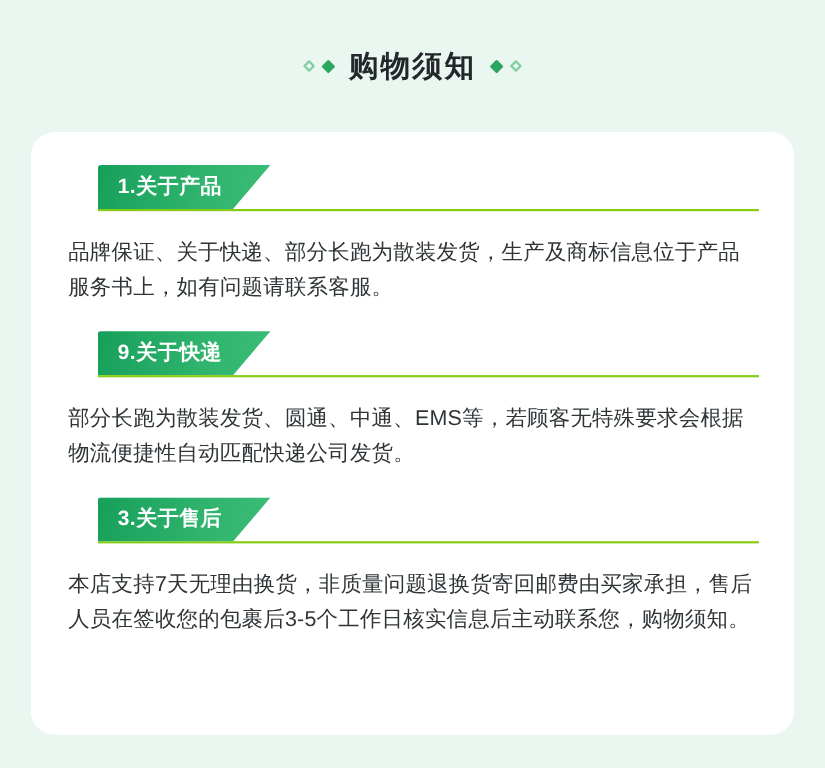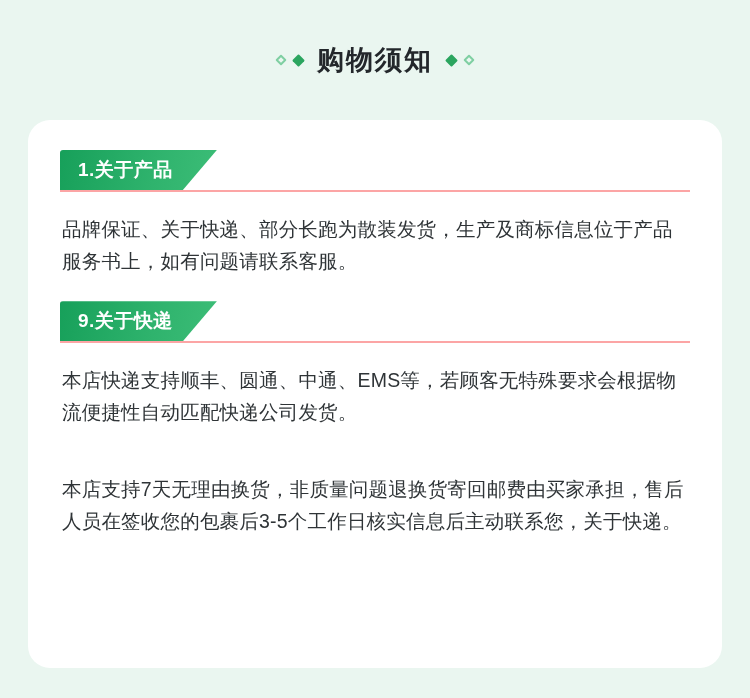--- a/index.html
+++ b/index.html
@@ -78,22 +78,23 @@
     line-height: 40px;
     color: #ffffff;
     font-size: 19px;
     font-weight: bold;
     letter-spacing: 0.5px;
     clip-path: polygon(0 0, 100% 0, calc(100% - 34px) 100%, 0 100%);
     border-top-left-radius: 3px;
   }
   .head-wrap {
     position: relative;
-    border-bottom: 2px solid #fca5a5;
+    border-bottom: 2px solid #84cc16;
     line-height: 0;
+    margin-left: 29px;
   }
 
   .body-text {
     font-size: 19.5px;
     line-height: 1.62;
     color: #2f3437;
     padding: 22px 2px 0 2px;
     letter-spacing: 0.2px;
   }
   .sec-1 .body-text { padding-bottom: 18px; }
@@ -123,21 +124,24 @@
       <div class="head-wrap">
         <span class="banner">1.关于产品</span>
       </div>
       <div class="body-text">品牌保证、关于快递、部分长跑为散装发货，生产及商标信息位于产品服务书上，如有问题请联系客服。</div>
     </div>
 
     <div class="section sec-2">
       <div class="head-wrap">
         <span class="banner">9.关于快递</span>
       </div>
-      <div class="body-text">本店快递支持顺丰、圆通、中通、EMS等，若顾客无特殊要求会根据物流便捷性自动匹配快递公司发货。</div>
+      <div class="body-text">部分长跑为散装发货、圆通、中通、EMS等，若顾客无特殊要求会根据物流便捷性自动匹配快递公司发货。</div>
     </div>
 
     <div class="section sec-3">
-      <div class="body-text">本店支持7天无理由换货，非质量问题退换货寄回邮费由买家承担，售后人员在签收您的包裹后3-5个工作日核实信息后主动联系您，关于快递。</div>
+      <div class="head-wrap">
+        <span class="banner">3.关于售后</span>
+      </div>
+      <div class="body-text">本店支持7天无理由换货，非质量问题退换货寄回邮费由买家承担，售后人员在签收您的包裹后3-5个工作日核实信息后主动联系您，购物须知。</div>
     </div>
 
   </div>
 </div>
 
 </body></html>

